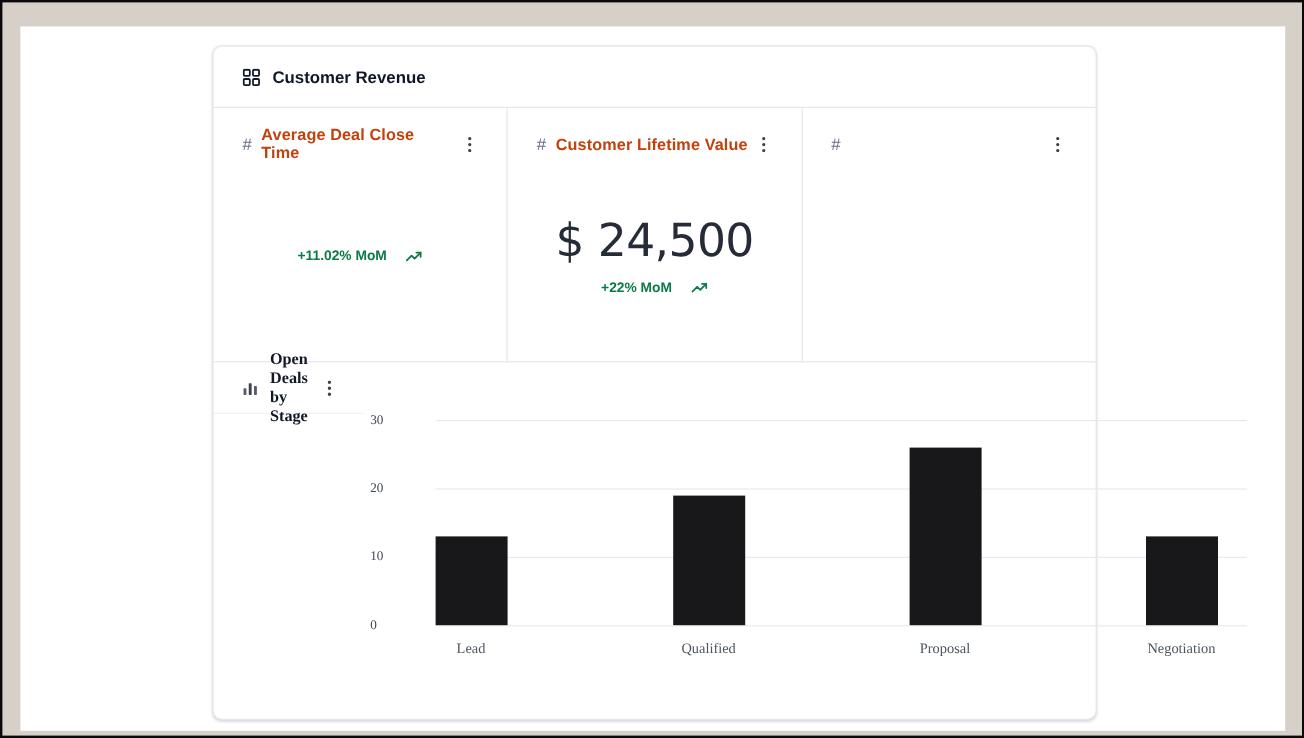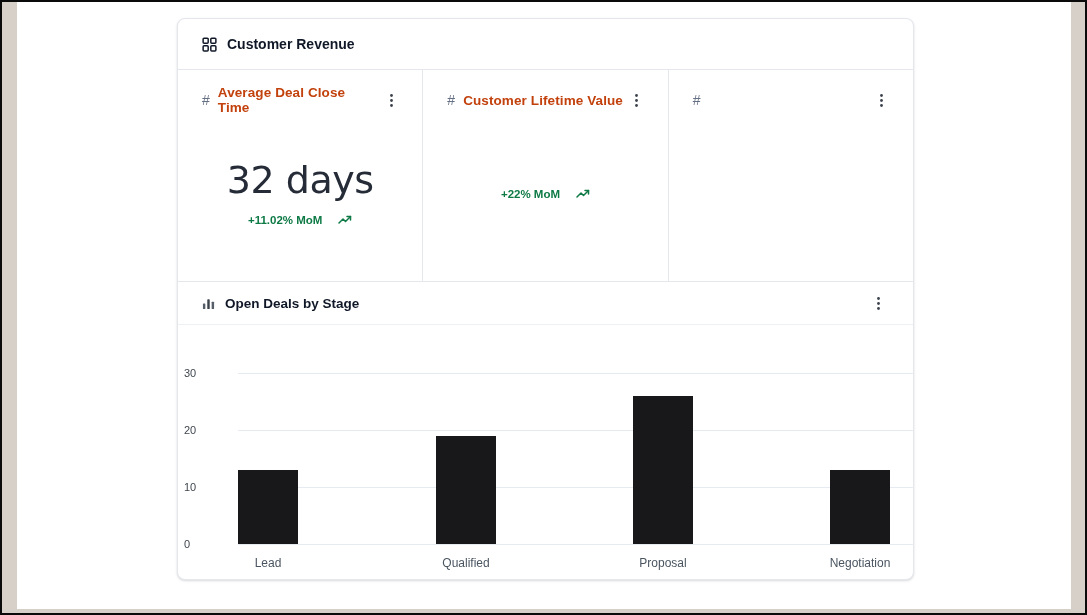--- a/index.html
+++ b/index.html
@@ -1,18 +1,18 @@
 <!DOCTYPE html>
 <html><head>
 <meta charset="utf-8">
 <style>
   html,body{margin:0;padding:0;width:1087px;height:615px;overflow:hidden;
     font-family:"Liberation Sans",sans-serif;background:#fff;}
   .frame{box-sizing:border-box;width:1087px;height:615px;background:#d6d0c9;
-    border:2px solid #0a0a0a;padding:0 14px 4px 15px;}
+    border:2px solid #0a0a0a;padding:20px 14px 4px 15px;}
   .page{position:relative;width:100%;height:100%;background:#ffffff;}
   .card{position:absolute;left:160px;top:16px;width:737px;height:562px;
     background:#fff;border:1px solid #e4e7ec;border-radius:8px;
     box-shadow:0 1px 3px rgba(16,24,40,.10),0 1px 2px rgba(16,24,40,.06);
     box-sizing:border-box;display:flex;flex-direction:column;}
   
   .card-header{height:51px;flex:0 0 51px;display:flex;align-items:center;
     padding:0 24px;border-bottom:1px solid #e4e7ec;box-sizing:border-box;}
   .card-title{font-size:14px;font-weight:700;color:#101828;margin-left:10px;}
   .spacer{flex:1;}
@@ -27,21 +27,21 @@
   .hash{color:#667085;font-size:14px;font-weight:400;margin-right:8px;}
   .kpi-title{font-size:13.5px;font-weight:700;color:#c2410c;letter-spacing:.1px;}
   .kebab{margin-left:auto;display:flex;align-items:center;justify-content:center;
     width:22px;height:22px;cursor:pointer;border-radius:4px;}
   .kpi-center{flex:1;display:flex;flex-direction:column;align-items:center;justify-content:center;gap:15px;padding-bottom:8px;}
   .kpi-value{font-family:"DejaVu Sans","Liberation Sans",sans-serif;font-size:38px;
     font-weight:500;color:#252b37;letter-spacing:-.5px;line-height:1;}
   .kpi-delta{display:flex;align-items:center;gap:16px;color:#0e7a46;
     font-size:11.5px;font-weight:700;}
   
-  .chart-section{flex:1;display:flex;flex-direction:column;}
+  .chart-section{flex:1;display:flex;flex-direction:row;font-family:Liberation Serif, serif;}
   .chart-header{height:43px;flex:0 0 43px;display:flex;align-items:center;
     padding:0 24px;border-bottom:1px solid #eef1f4;box-sizing:border-box;}
   .chart-title{font-size:13.5px;font-weight:700;color:#101828;margin-left:10px;}
   .chart-body{position:relative;flex:1;}
   .plot{position:absolute;left:60px;top:48px;width:676px;height:171px;}
   .gridline{position:absolute;left:0;right:0;height:1px;background:#e6ebf1;}
   .ytick{position:absolute;width:46px;text-align:left;font-size:11px;color:#40474f;
     left:-54px;line-height:14px;}
   .bar{position:absolute;bottom:0;width:60px;background:#18181b;}
   .xcat{position:absolute;width:120px;text-align:center;font-size:12px;color:#4a5560;top:183px;}
@@ -75,21 +75,20 @@
             <span class="kpi-title">Average Deal Close Time</span>
             <span class="kebab">
               <svg width="3" height="13" viewBox="0 0 3 13" fill="#3c434d">
                 <circle cx="1.5" cy="1.5" r="1.4"></circle>
                   <circle cx="1.5" cy="6.5" r="1.4"></circle>
                   <circle cx="1.5" cy="11.5" r="1.4"></circle>
               </svg>
             </span>
           </div>
           <div class="kpi-center">
-            <div class="kpi-value">32 days</div>
             <div class="kpi-delta">
               <span>+11.02% MoM</span>
               <span class="icon">
                 <svg width="14" height="10" viewBox="0 0 14 10" fill="none" stroke="#0e7a46" stroke-width="1.5" stroke-linecap="round" stroke-linejoin="round">
                   <path d="M1 8 L5 4 L7.5 6.5 L12.5 1.5"></path>
                     <path d="M9 1.5 H12.5 V5"></path>
                 </svg>
               </span>
             </div>
           </div>
@@ -101,20 +100,21 @@
             <span class="kpi-title">Customer Lifetime Value</span>
             <span class="kebab">
               <svg width="3" height="13" viewBox="0 0 3 13" fill="#3c434d">
                 <circle cx="1.5" cy="1.5" r="1.4"></circle>
                   <circle cx="1.5" cy="6.5" r="1.4"></circle>
                   <circle cx="1.5" cy="11.5" r="1.4"></circle>
               </svg>
             </span>
           </div>
           <div class="kpi-center">
+            <div class="kpi-value">$ 24,500</div>
             <div class="kpi-delta">
               <span>+22% MoM</span>
               <span class="icon">
                 <svg width="14" height="10" viewBox="0 0 14 10" fill="none" stroke="#0e7a46" stroke-width="1.5" stroke-linecap="round" stroke-linejoin="round">
                   <path d="M1 8 L5 4 L7.5 6.5 L12.5 1.5"></path>
                     <path d="M9 1.5 H12.5 V5"></path>
                 </svg>
               </span>
             </div>
           </div>

